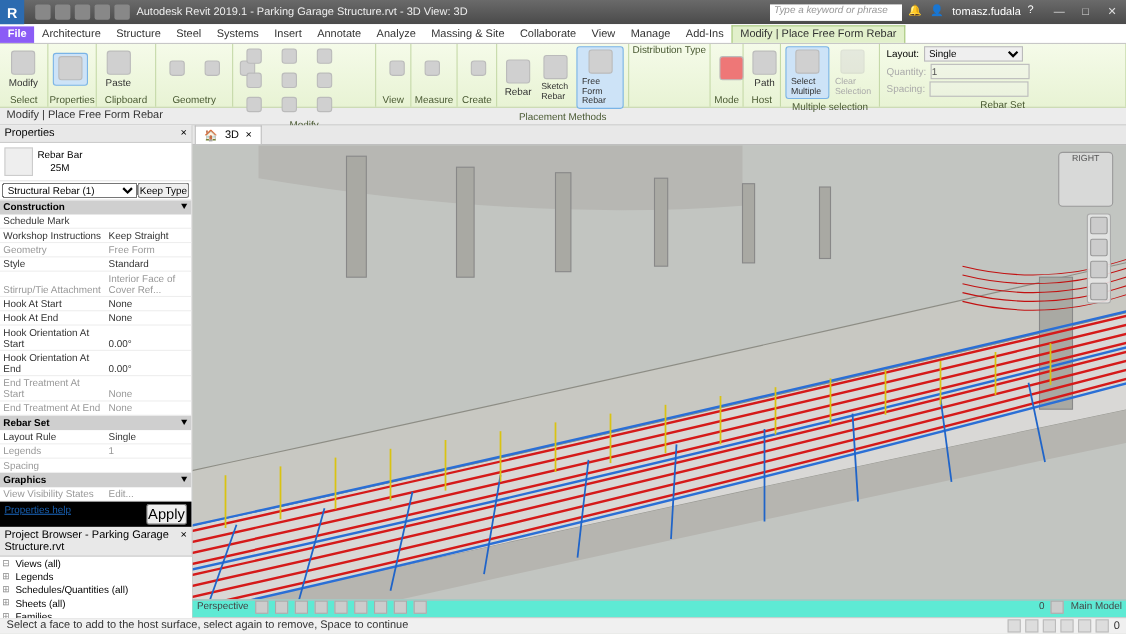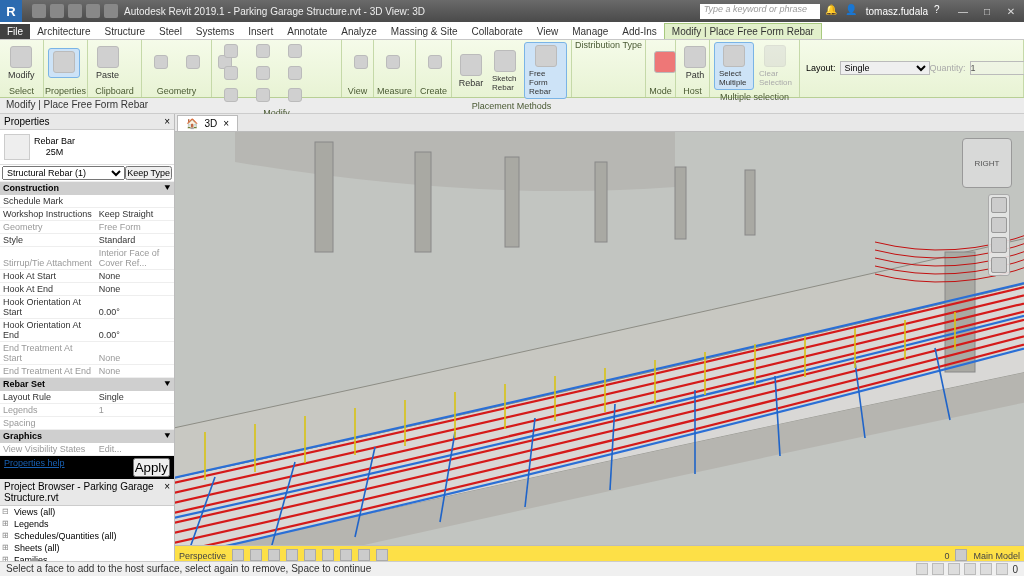--- a/index.html
+++ b/index.html
@@ -12,33 +12,33 @@
 .qat span { width: 14px; height: 14px; background: #888; border-radius: 2px; display: inline-block; }
 .titlebar .title { flex: 1; font-size: 10px; color: #eee; }
 .titlebar .search { width: 120px; height: 15px; background: #fff; font-size: 9px; color: #999; font-style: italic; padding: 0 4px; margin-right: 6px; }
 .titlebar .right { display: flex; align-items: center; gap: 6px; padding-right: 4px; font-size: 10px; }
 .titlebar .right .icon { width: 14px; height: 14px; display: inline-block; }
 .winbtn { width: 18px; text-align: center; color: #ddd; font-size: 10px; }
 
 
 .ribbon-tabs { height: 18px; background: #fff; border-bottom: 1px solid #c7c7c7; display: flex; align-items: flex-end; }
 .ribbon-tabs .tab { padding: 2px 7px; font-size: 10px; color: #333; cursor: pointer; }
-.ribbon-tabs .tab.file { background: #404040; color: #fff; font-weight: normal; }
+.ribbon-tabs .tab.file { background: #8b5cf6; color: #fff; font-weight: bold; }
 .ribbon-tabs .tab.active { background: #e2f0cb; border: 1px solid #a8c97f; border-bottom: none; }
 
 
 .ribbon { height: 58px; background: linear-gradient(#f5fbe9,#e8f3d4); border-bottom: 1px solid #b8cf95; display: flex; }
 .panel { border-right: 1px solid #c5d9a8; display: flex; flex-direction: column; }
 .panel .buttons { flex: 1; display: flex; align-items: center; padding: 2px 4px; gap: 2px; }
 .panel .label { font-size: 9px; text-align: center; color: #4a5a33; padding-bottom: 1px; }
 .rbtn { display: flex; flex-direction: column; align-items: center; padding: 2px 4px; font-size: 9px; color: #333; min-width: 30px; }
 .rbtn .ic { width: 22px; height: 22px; background: #d0d0d0; border: 1px solid #bbb; border-radius: 3px; margin-bottom: 2px; }
 .rbtn.sm .ic { width: 14px; height: 14px; }
 .rbtn.highlight { background: #cde3f7; border: 1px solid #7ab4e6; border-radius: 3px; }
-.panel.form { flex-direction: row; padding: 12px 6px; min-width: 120px; }
+.panel.form { flex-direction: column; padding: 2px 6px; min-width: 120px; }
 .panel.form .row { display: flex; align-items: center; gap: 4px; font-size: 9px; margin-bottom: 2px; }
 .panel.form input, .panel.form select { font-size: 9px; height: 14px; border: 1px solid #bbb; }
 
 
 .contextbar { height: 16px; background: #ececec; border-bottom: 1px solid #ccc; font-size: 10px; padding: 1px 6px; color: #333; }
 
 
 .main { display: flex; height: calc(576px - 22px - 18px - 58px - 16px - 15px); }
 .left-col { width: 175px; display: flex; flex-direction: column; border-right: 1px solid #bbb; background: #f4f4f4; }
 
@@ -65,24 +65,24 @@
 .browser .node::before { content: "▣"; position: absolute; left: 2px; font-size: 8px; color: #888; }
 .browser .node.exp::before { content: "⊟"; }
 .browser .node.col::before { content: "⊞"; }
 
 
 .view-area { flex: 1; position: relative; background: #c1c4c0; }
 .view-tabs { height: 18px; background: #e8e8e8; border-bottom: 1px solid #bbb; display: flex; align-items: center; }
 .view-tabs .vtab { padding: 2px 8px; font-size: 10px; background: #fff; border: 1px solid #bbb; border-bottom: none; margin-left: 2px; display: flex; gap: 6px; }
 .viewport { position: absolute; top: 18px; left: 0; right: 0; bottom: 16px; overflow: hidden; }
 .viewport svg { width: 100%; height: 100%; display: block; }
-.nav-cube { position: absolute; top: 24px; right: 12px; width: 50px; height: 50px; background: rgba(220,220,220,.85); border: 1px solid #999; border-radius: 4px; font-size: 8px; display: flex; align-items: center; justify-content: center; color: #555; }
+.nav-cube { position: absolute; top: 24px; right: 12px; width: 50px; height: 50px; background: rgba(220,220,220,.85); border: 1px solid #999; border-radius: 4px; font-size: 8px; display: flex; justify-content: center; color: #555; }
 .nav-bar { position: absolute; top: 80px; right: 14px; width: 22px; background: rgba(230,230,230,.9); border: 1px solid #aaa; border-radius: 3px; padding: 2px 0; display: flex; flex-direction: column; align-items: center; gap: 4px; }
 .nav-bar span { width: 16px; height: 16px; background: #ccc; border: 1px solid #999; border-radius: 2px; }
-.view-controlbar { position: absolute; bottom: 0; left: 0; right: 0; height: 16px; background: #fde047; border-top: 1px solid #bbb; display: flex; align-items: flex-end; padding: 0 4px; font-size: 9px; gap: 6px; color: #444; }
+.view-controlbar { position: absolute; bottom: 0; left: 0; right: 0; height: 16px; background: #5eead4; border-top: 1px solid #bbb; display: flex; align-items: flex-start; padding: 0 4px; font-size: 9px; gap: 6px; color: #444; }
 .view-controlbar .spacer { flex: 1; }
 .view-controlbar .ic { width: 12px; height: 12px; background: #ccc; border: 1px solid #aaa; display: inline-block; }
 
 
 .statusbar { height: 15px; background: #f0f0f0; border-top: 1px solid #ccc; font-size: 10px; padding: 1px 6px; display: flex; justify-content: space-between; color: #333; }
 .statusbar .right { display: flex; gap: 4px; align-items: center; }
 .statusbar .right .ic { width: 12px; height: 12px; background: #ddd; border: 1px solid #bbb; }
 </style>
 </head>
 <body>

